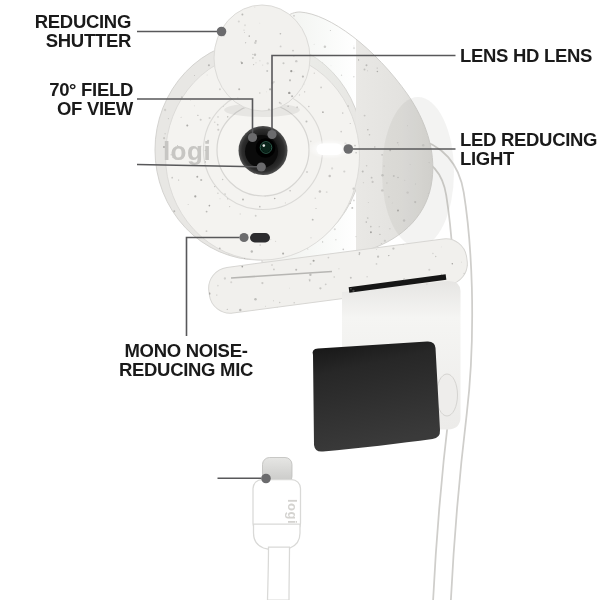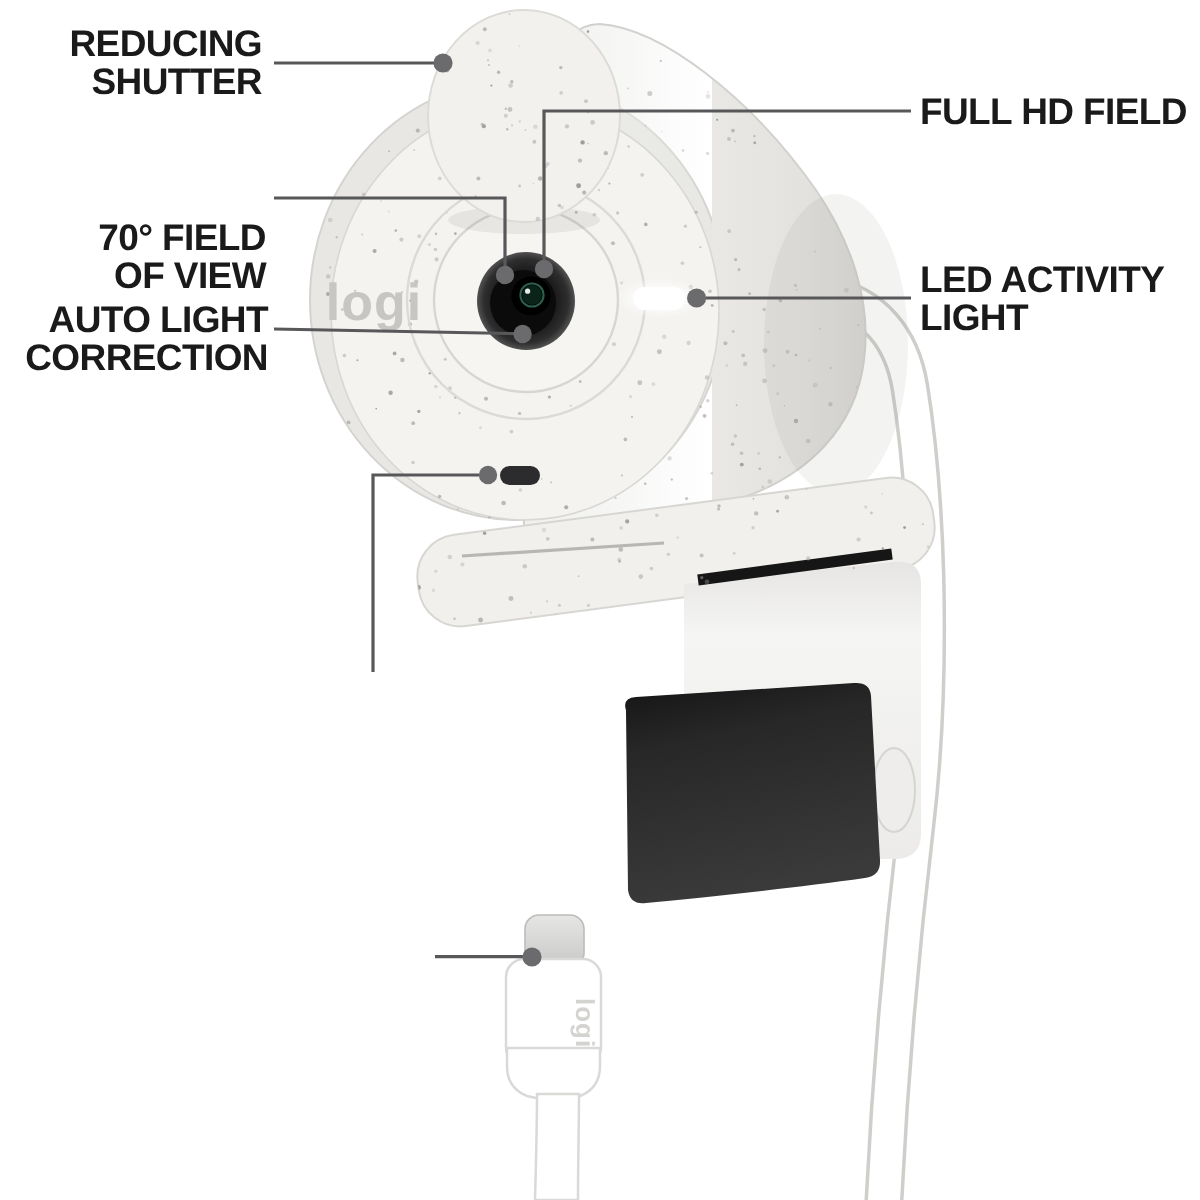--- a/index.html
+++ b/index.html
@@ -644,26 +644,26 @@
       <circle class="dot" cx="244" cy="237.5" r="4.6"></circle>
 
       <path class="leader" d="M 217.5,478.3 L 261.5,478.3"></path>
       <circle class="dot" cx="266" cy="478.5" r="4.8"></circle>
     </g>
   </svg>
 
   <div class="callout align-right" style="top:12px;right:469px;">REDUCING
 SHUTTER</div>
 
-  <div class="callout align-right" style="top:80px;right:467px;margin-top:29px;">70° FIELD
+  <div class="callout align-right" style="top:80px;right:467px;">70° FIELD
 OF VIEW</div>
 
-  <div class="callout align-right" style="top:150px;right:466px;">AUTO LIGHT
-CORRECTION</div>
-
-  <div class="callout align-left" style="top:46px;left:460px;">FULL HD FIELD</div>
-
-  <div class="callout align-left" style="top:130px;left:460px;">LED ACTIVITY
+
+  <div class="callout align-left" style="top:46px;left:460px;">LENS HD LENS</div>
+
+  <div class="callout align-left" style="top:130px;left:460px;">LED REDUCING
 LIGHT</div>
 
+  <div class="callout align-center" style="top:341px;left:61px;width:250px;">MONO NOISE-
+REDUCING MIC</div>
 
 
 </div>
 
 </body></html>

